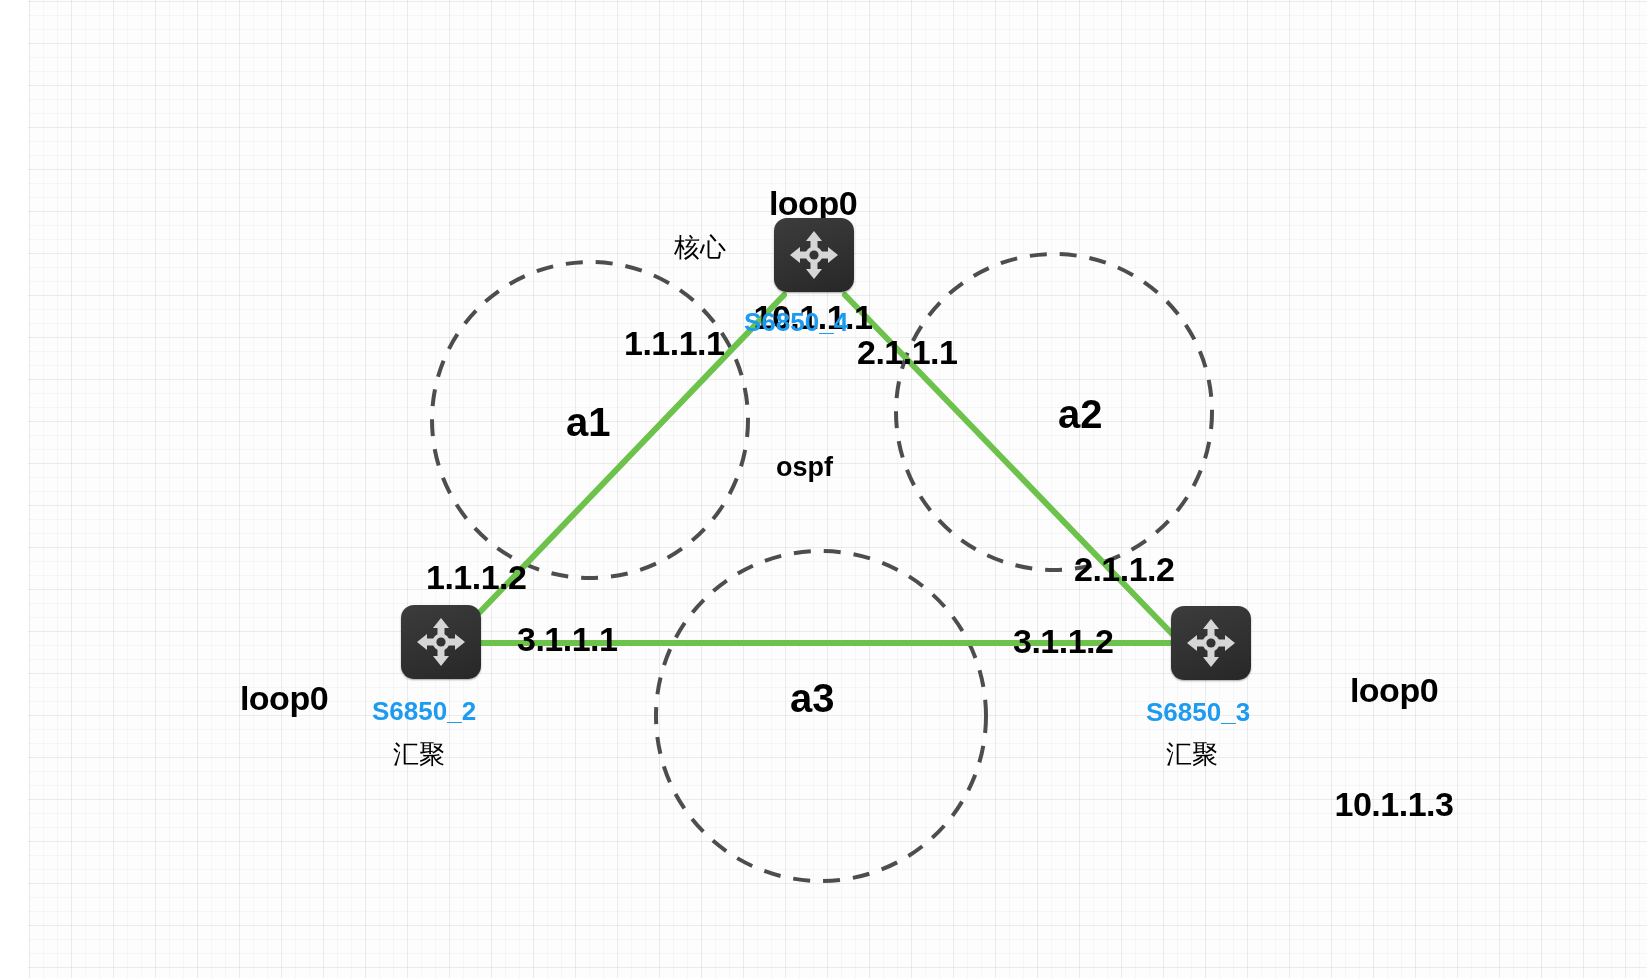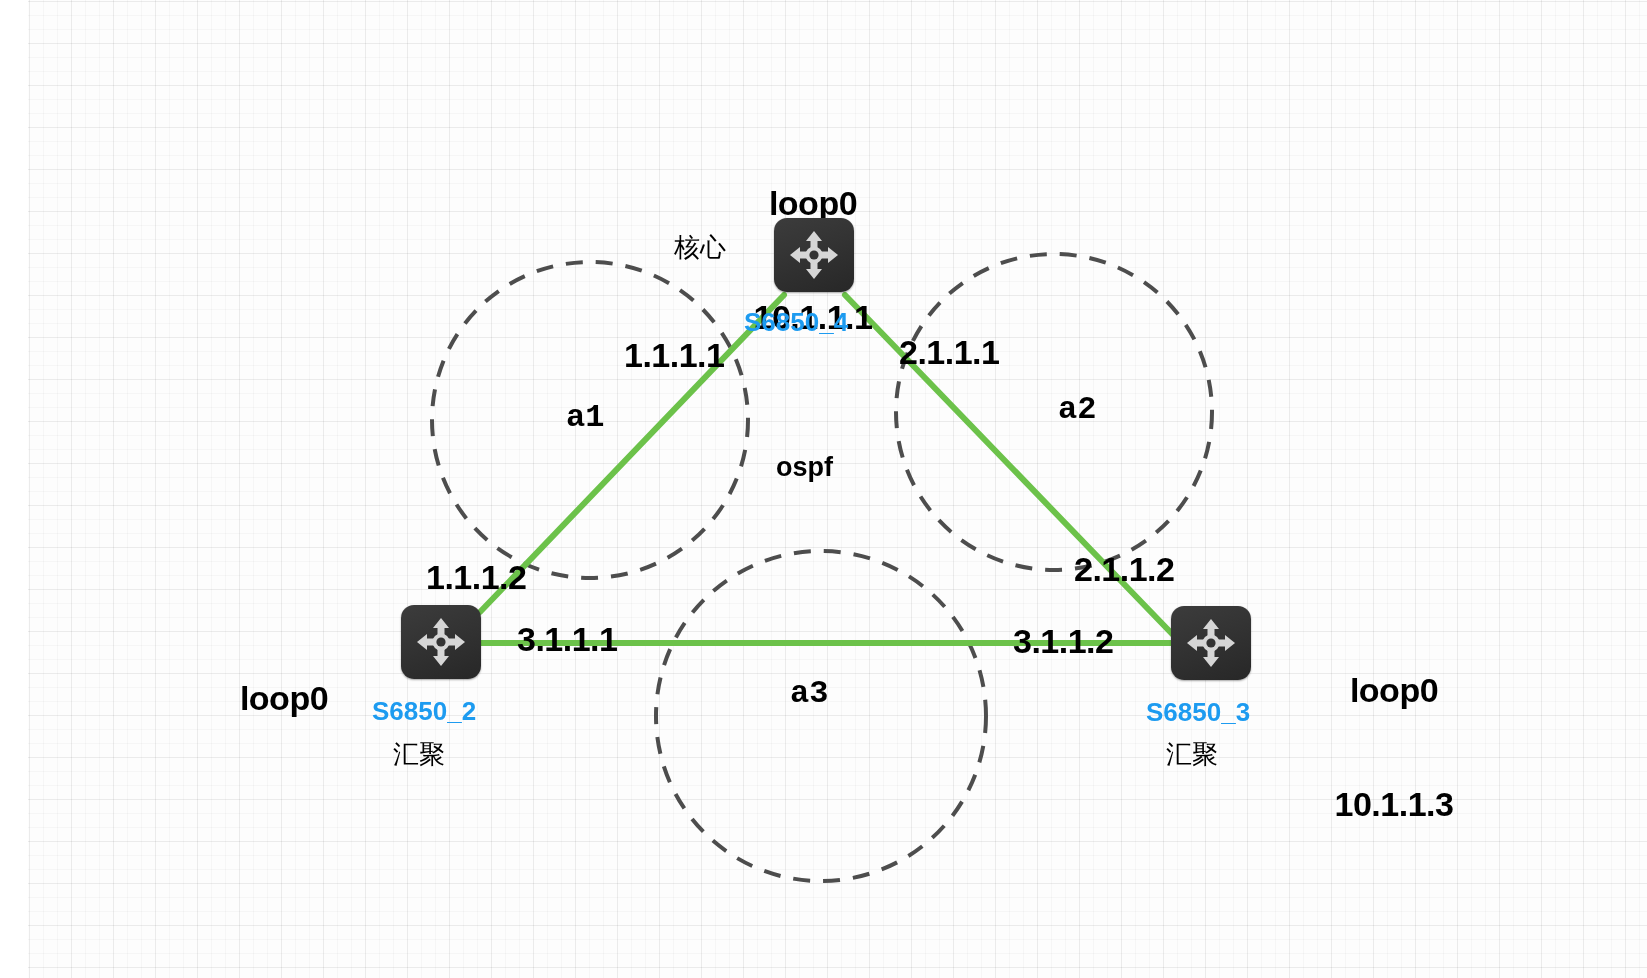--- a/index.html
+++ b/index.html
@@ -51,22 +51,21 @@
   .lbl.ip {
     font-size: 34px;
     letter-spacing: -0.5px;
   }
   .lbl.loop {
     font-size: 34px;
     text-align: center;
     letter-spacing: -0.5px;
   }
   .lbl.area {
-    font-size: 32px;
-    font-family: Liberation Mono, monospace;
+    font-size: 40px;
   }
   .lbl.ospf {
     font-size: 27px;
   }
   .lbl.devname {
     font-size: 26px;
     color: #1d9bf0;
     font-weight: bold;
     letter-spacing: 0px;
   }
@@ -155,24 +154,24 @@
   </div>
 
   <div class="lbl loop" style="left:1246px; top:595px; width:240px;">
     <div>loop0</div>
     <div>10.1.1.3</div>
   </div>
 
   <div class="lbl devname" style="left:1118px; top:698px;">S6850_3</div>
   <div class="lbl cn" style="left:1138px; top:740px;">汇聚</div>
 
-  <div class="lbl ip" style="left:596px; top:336px;">1.1.1.1</div>
+  <div class="lbl ip" style="left:596px; top:324px;">1.1.1.1</div>
   <div class="lbl ip" style="left:398px; top:558px;">1.1.1.2</div>
 
-  <div class="lbl ip" style="left:871px; top:333px;">2.1.1.1</div>
+  <div class="lbl ip" style="left:829px; top:333px;">2.1.1.1</div>
   <div class="lbl ip" style="left:1046px; top:550px;">2.1.1.2</div>
 
   <div class="lbl ip" style="left:489px; top:620px;">3.1.1.1</div>
   <div class="lbl ip" style="left:985px; top:622px;">3.1.1.2</div>
 
   <div class="lbl area" style="left:538px; top:400px;">a1</div>
   <div class="lbl area" style="left:1030px; top:392px;">a2</div>
   <div class="lbl area" style="left:762px; top:676px;">a3</div>
 
   <div class="lbl ospf" style="left:748px; top:452px;">ospf</div>

